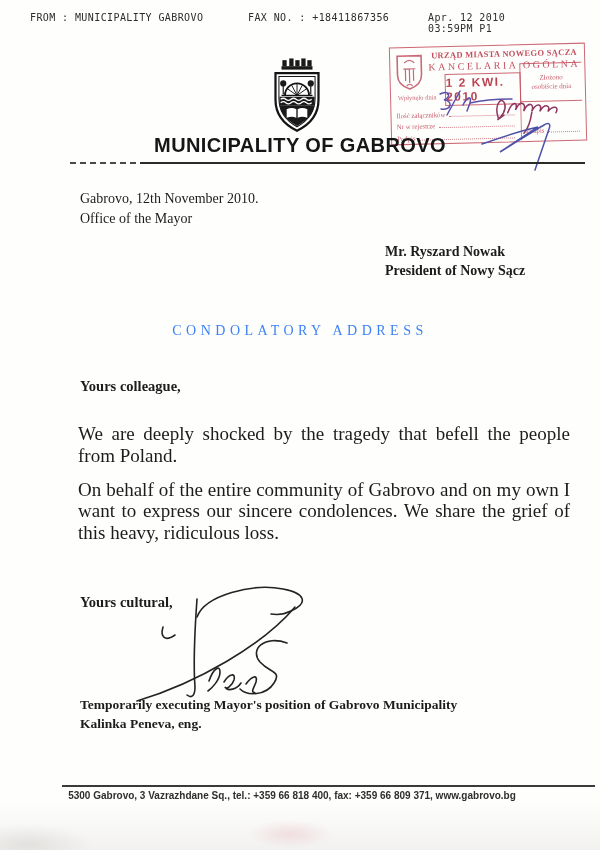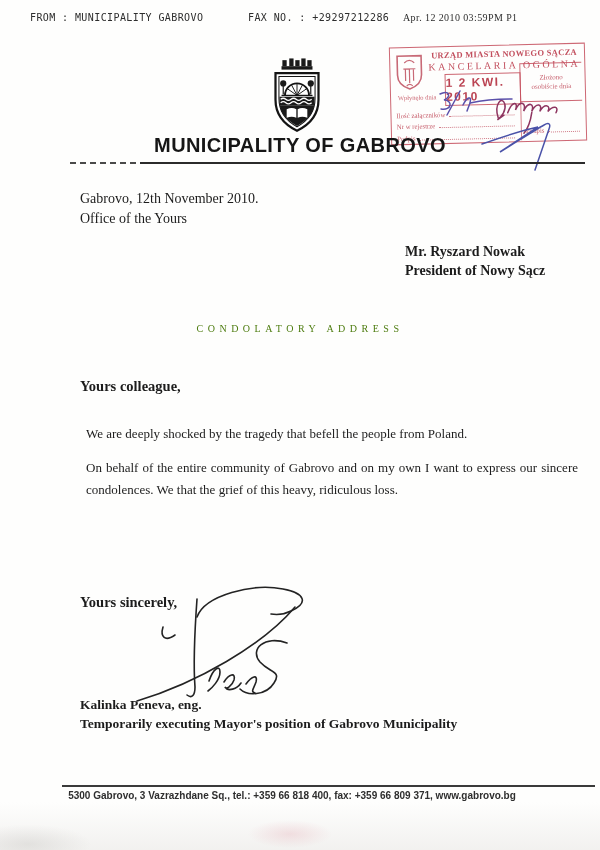--- a/index.html
+++ b/index.html
@@ -6,21 +6,21 @@
   .page{
     position:relative;width:600px;height:850px;margin:0 auto;
     background:#fefefd;overflow:hidden;
     font-family:"Liberation Serif",serif;color:#1c1c1c;
   }
   
   .fax-header{position:absolute;top:12px;left:0;width:528px;height:14px;
     font-family:"DejaVu Sans Mono",monospace;font-size:10px;color:#2d2d2d;letter-spacing:.4px;}
   .fax-from{position:absolute;left:30px;top:0;}
   .fax-no{position:absolute;left:248px;top:0;}
-  .fax-time{position:absolute;left:403px;top:0;font-family:Liberation Serif, serif;}
+  .fax-time{position:absolute;left:428px;top:0;}
 
   
   .stamp{position:absolute;left:390px;top:45px;width:194px;height:96px;
     border:1.5px solid rgba(196,78,92,.85);transform:rotate(-1.4deg);
     color:#c24f5e;background:rgba(255,255,255,0);}
   .stamp-crest{position:absolute;left:4px;top:5px;width:30px;height:38px;}
   .stamp-office{position:absolute;left:36px;top:3px;right:2px;text-align:center;
     font-family:"Liberation Serif",serif;}
   .so1{font-size:8.5px;font-weight:bold;letter-spacing:.3px;}
   .so2{font-size:10px;letter-spacing:2.5px;margin-top:1px;}
@@ -47,25 +47,25 @@
   
   .emblem{position:absolute;left:252px;top:55px;width:90px;height:86px;}
   .letter-title{position:absolute;top:134px;left:0;width:600px;text-align:center;
     font-family:"Liberation Sans",sans-serif;font-weight:bold;font-size:20px;
     letter-spacing:.4px;color:#161616;}
   .head-rule{position:absolute;top:162px;left:140px;width:445px;height:2px;background:#2b2b2b;}
   .head-rule-dash{position:absolute;top:162px;left:70px;width:66px;border-top:2px dashed #4a4a4a;}
 
   
   .place-date{position:absolute;left:80px;top:189px;font-size:14px;line-height:19.5px;}
-  .addressee{position:absolute;left:385px;top:243px;font-weight:bold;font-size:14px;line-height:18.5px;margin-left:20px;}
+  .addressee{position:absolute;left:385px;top:243px;font-weight:bold;font-size:14px;line-height:18.5px;}
   .doc-heading{position:absolute;top:323px;left:0;width:600px;text-align:center;
-    font-size:10px;letter-spacing:4.5px;color:#4d7c0f;}
+    font-size:14px;letter-spacing:4.5px;color:#3b82f6;}
   .salutation{position:absolute;left:80px;top:378px;font-weight:bold;font-size:14.5px;}
-  .body-text{position:absolute;left:86px;top:423px;width:492px;font-size:13px;
+  .body-text{position:absolute;left:78px;top:423px;width:492px;font-size:19px;
     line-height:21.8px;text-align:justify;}
   .body-text p{margin:0 0 12px 0;}
   .body-text p.p3{margin-top:-2px;}
   .closing{position:absolute;left:80px;top:594px;font-weight:bold;font-size:14.5px;}
   .signer{position:absolute;left:80px;top:696px;font-weight:bold;font-size:13.5px;line-height:18.5px;}
 
   
   .foot-rule{position:absolute;left:62px;top:785px;width:533px;height:1.5px;background:#3a3a3a;}
   .footer-line{position:absolute;left:0;top:790px;width:584px;text-align:center;
     font-family:"Liberation Sans",sans-serif;font-size:10px;font-weight:bold;color:#2e2e2e;}
@@ -77,21 +77,21 @@
       radial-gradient(90px 28px at 28px 42px, rgba(190,188,184,.32), transparent 70%),
       linear-gradient(180deg, transparent, rgba(205,202,198,.25));}
 </style>
 </head>
 <body>
 
 <div class="page">
 
   <div class="fax-header">
     <span class="fax-from">FROM : MUNICIPALITY GABROVO</span>
-    <span class="fax-no">FAX NO. : +29297212286</span>
+    <span class="fax-no">FAX NO. : +18411867356</span>
     <span class="fax-time">Apr. 12 2010 03:59PM P1</span>
   </div>
 
   <div class="stamp">
     <div class="stamp-crest">
       <svg width="30" height="38" viewBox="0 0 30 38">
         <path d="M3,3 H27 V22 Q27,32 15,36 Q3,32 3,22 Z" fill="none" stroke="#c86a77" stroke-width="1.6"></path>
         <path d="M10,10 Q15,5 20,10 M9,16 H21 M11,16 V28 M15,16 V30 M19,16 V28 M12,33 Q15,30 18,33" fill="none" stroke="#c86a77" stroke-width="1.2"></path>
       </svg>
     </div>
@@ -185,54 +185,54 @@
       </g>
     </svg>
   </div>
 
   <div class="letter-title">MUNICIPALITY OF GABROVO</div>
   <div class="head-rule-dash"></div>
   <div class="head-rule"></div>
 
   <div class="place-date">
     <div>Gabrovo, 12th November 2010.</div>
-    <div>Office of the Yours</div>
+    <div>Office of the Mayor</div>
   </div>
 
   <div class="addressee">
     <div>Mr. Ryszard Nowak</div>
     <div>President of Nowy Sącz</div>
   </div>
 
   <div class="doc-heading">CONDOLATORY ADDRESS</div>
 
   <div class="salutation">Yours colleague,</div>
 
   <div class="body-text">
     <p>We are deeply shocked by the tragedy that befell the people from Poland.</p>
-    <p>On behalf of the entire community of Gabrovo and on my own I want to express our sincere condolences. We that the grief of this heavy, ridiculous loss.</p>
-  </div>
-
-  <div class="closing">Yours sincerely,</div>
+    <p>On behalf of the entire community of Gabrovo and on my own I want to express our sincere condolences. We share the grief of this heavy, ridiculous loss.</p>
+  </div>
+
+  <div class="closing">Yours cultural,</div>
 
   <div class="ink" style="left:113px;top:583px;">
     <svg width="210" height="130" viewBox="0 0 210 130" fill="none" stroke="#232323" stroke-width="1.6" stroke-linecap="round">
       <path d="M84,34 C92,12 140,0 170,6 C192,10 196,20 178,28 C172,31 164,32 158,31"></path>
       <path d="M182,24 C150,62 84,100 24,118"></path>
       <path d="M84,16 C82,44 80,78 82,104 C82,112 79,116 74,112"></path>
       <path d="M50,44 C47,54 52,59 62,52"></path>
       <path d="M96,98 C100,86 107,81 107,89 C107,97 99,105 95,108"></path>
       <path d="M111,99 C116,91 123,89 121,97 C119,103 113,107 112,104 C115,109 124,106 128,100"></path>
       <path d="M133,101 C139,93 145,91 143,99 C141,105 137,109 142,110"></path>
       <path d="M174,60 C152,52 136,66 147,79 C157,90 169,88 161,100 C153,113 134,113 127,106"></path>
     </svg>
   </div>
 
   <div class="signer">
+    <div>Temporarily executing Mayor's position of Gabrovo Municipality</div>
     <div>Kalinka Peneva, eng.</div>
-    <div>Temporarily executing Mayor's position of Gabrovo Municipality</div>
   </div>
 
   <div class="foot-rule"></div>
   <div class="footer-line">5300 Gabrovo, 3 Vazrazhdane Sq., tel.: +359 66 818 400, fax: +359 66 809 371, www.gabrovo.bg</div>
 
   <div class="scan-bottom"></div>
 </div>
 
 </body></html>

